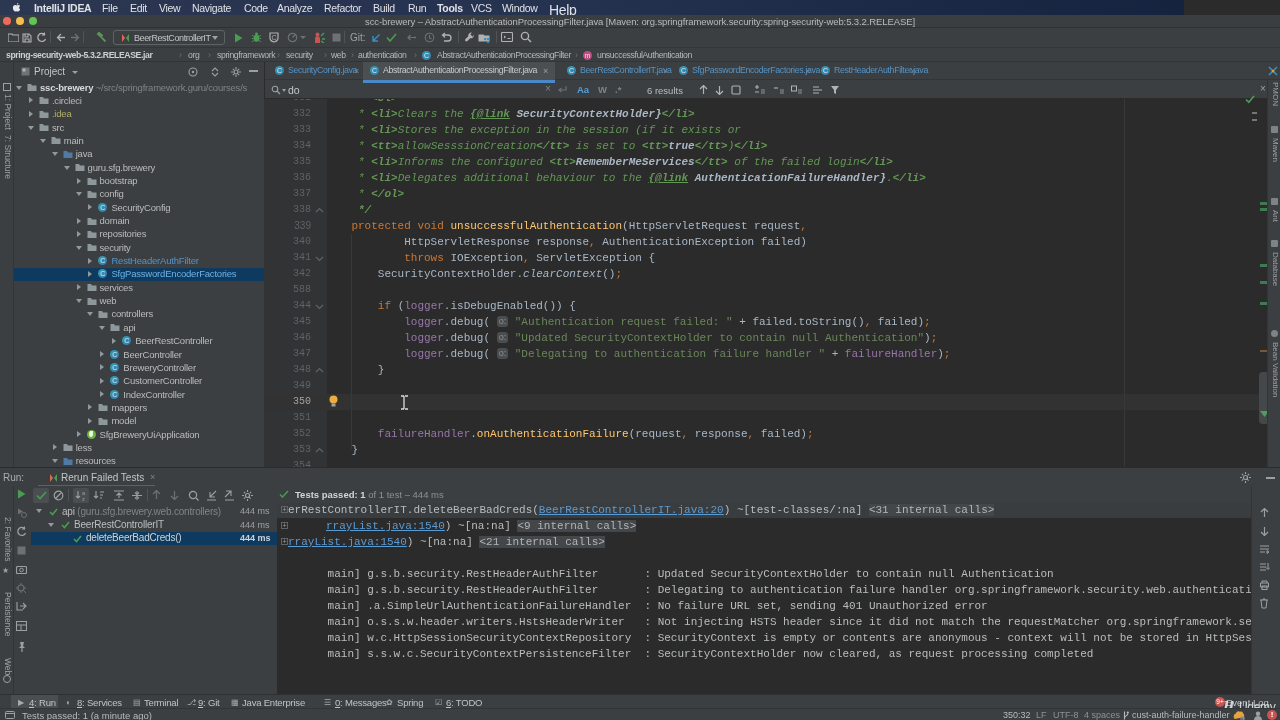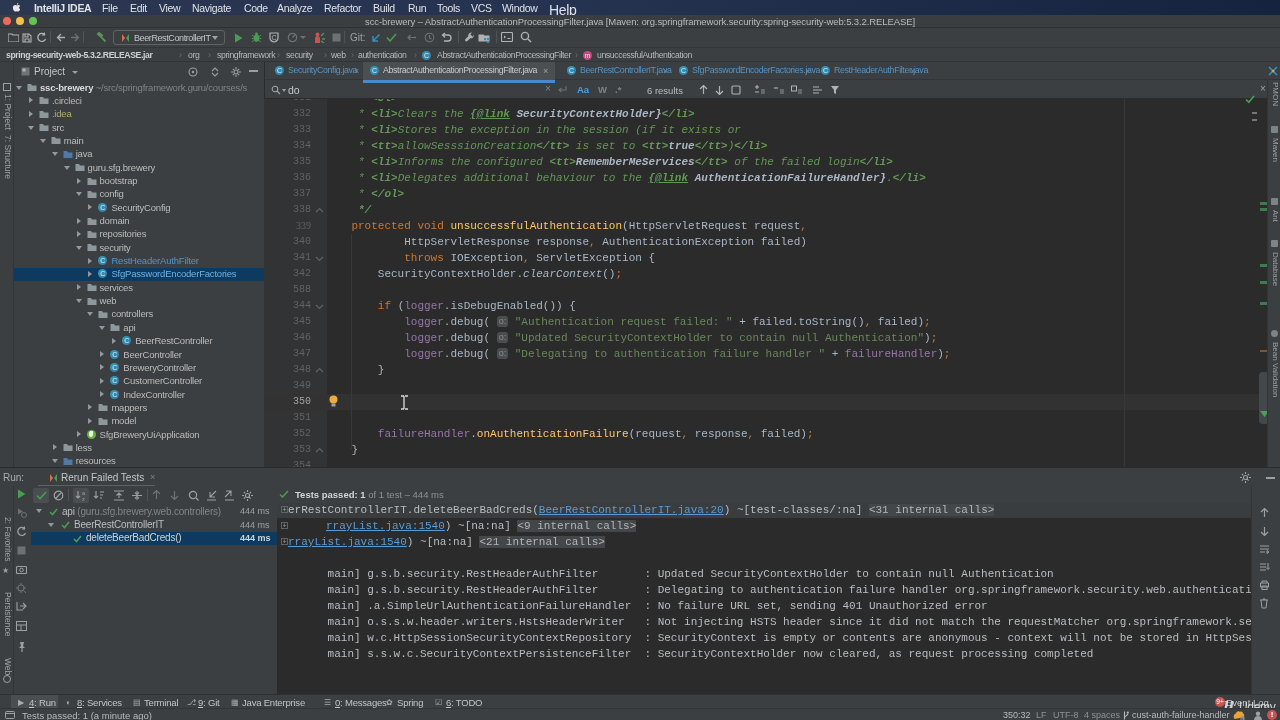--- a/index.html
+++ b/index.html
@@ -11,36 +11,36 @@
 .ct{color:#629755;font-style:italic;font-weight:bold}
 .cv{color:#aab6c4;font-style:italic;font-weight:bold}
 .it{font-style:italic}
 .hint{display:inline-block;background:#4b4e50;color:#8c8c8c;border-radius:3px;
   font-size:9px;line-height:11px;padding:0 2px;vertical-align:1px;font-family:"Liberation Sans",sans-serif}
 .tree{font-size:9.5px;color:#bbbbbb;letter-spacing:-0.2px}
 svg{display:block}
 </style></head>
 <body>
 
-<div class="abs" style="left:0;top:0;width:1280px;height:15px;background:linear-gradient(90deg,#2c3751 0%,#253250 45%,#16233f 100%);">
+<div class="abs" style="left:0;top:0;width:1184px;height:15px;background:linear-gradient(90deg,#2c3751 0%,#253250 45%,#16233f 100%);">
 <svg class="abs" style="left:12px;top:2px" width="10" height="11" viewBox="0 0 10 11">
       <path d="M7.1 5.8c0-1.3 1.1-1.9 1.1-1.9S7.6 3 6.4 3c-.8 0-1.3.4-1.7.4C4.3 3.4 3.8 3 3.1 3 1.9 3 .9 4 .9 5.7c0 1.9 1.4 3.9 2.4 3.9.5 0 .8-.3 1.4-.3.6 0 .8.3 1.4.3.9 0 1.8-1.5 2-2.3-.6-.3-1-.9-1-1.5z" fill="#e8e8ea"></path>
       <path d="M5.9 2.2c.4-.5.5-1.2.5-1.2s-.7.1-1.1.6c-.4.4-.5 1.1-.5 1.1s.7 0 1.1-.5z" fill="#e8e8ea"></path>
     </svg>
 <div class="abs" style="left:34px;top:2px;font-size:10.5px;letter-spacing:-0.3px;font-weight:700;color:#dfe2e6;">IntelliJ IDEA</div>
 <div class="abs" style="left:102px;top:2px;font-size:10.5px;letter-spacing:-0.3px;font-weight:400;color:#dfe2e6;">File</div>
 <div class="abs" style="left:130px;top:2px;font-size:10.5px;letter-spacing:-0.3px;font-weight:400;color:#dfe2e6;">Edit</div>
 <div class="abs" style="left:159px;top:2px;font-size:10.5px;letter-spacing:-0.3px;font-weight:400;color:#dfe2e6;">View</div>
 <div class="abs" style="left:192px;top:2px;font-size:10.5px;letter-spacing:-0.3px;font-weight:400;color:#dfe2e6;">Navigate</div>
 <div class="abs" style="left:244px;top:2px;font-size:10.5px;letter-spacing:-0.3px;font-weight:400;color:#dfe2e6;">Code</div>
 <div class="abs" style="left:277px;top:2px;font-size:10.5px;letter-spacing:-0.3px;font-weight:400;color:#dfe2e6;">Analyze</div>
 <div class="abs" style="left:324px;top:2px;font-size:10.5px;letter-spacing:-0.3px;font-weight:400;color:#dfe2e6;">Refactor</div>
 <div class="abs" style="left:373px;top:2px;font-size:10.5px;letter-spacing:-0.3px;font-weight:400;color:#dfe2e6;">Build</div>
 <div class="abs" style="left:408px;top:2px;font-size:10.5px;letter-spacing:-0.3px;font-weight:400;color:#dfe2e6;">Run</div>
-<div class="abs" style="left:437px;top:2px;font-size:10.5px;letter-spacing:-0.3px;font-weight:400;color:#dfe2e6;">Tools</div>
+<div class="abs" style="left:437px;top:2px;font-size:10.5px;letter-spacing:-0.3px;font-weight:700;color:#dfe2e6;">Tools</div>
 <div class="abs" style="left:471px;top:2px;font-size:10.5px;letter-spacing:-0.3px;font-weight:400;color:#dfe2e6;">VCS</div>
 <div class="abs" style="left:502px;top:2px;font-size:10.5px;letter-spacing:-0.3px;font-weight:400;color:#dfe2e6;">Window</div>
 <div class="abs" style="left:549px;top:2px;font-size:14px;letter-spacing:-0.3px;font-weight:400;color:#dfe2e6;">Help</div>
 </div>
 <div class="abs" style="left:0;top:15px;width:1280px;height:13px;background:#3b3e40;border-bottom:1px solid #2e3133;">
 <div class="abs" style="left:3px;top:2px;width:8px;height:8px;border-radius:50%;background:#ec6a5e;"></div>
 <div class="abs" style="left:16px;top:2px;width:8px;height:8px;border-radius:50%;background:#f5bf4f;"></div>
 <div class="abs" style="left:29px;top:2px;width:8px;height:8px;border-radius:50%;background:#61c454;"></div>
 <div class="abs" style="left:0;top:1px;width:1280px;text-align:center;font-size:9.5px;letter-spacing:-0.1px;color:#b7babc;">scc-brewery – AbstractAuthenticationProcessingFilter.java [Maven: org.springframework.security:spring-security-web:5.3.2.RELEASE]</div>
 </div>
@@ -397,21 +397,21 @@
 <div class="abs" style="left:860px;top:0;width:1px;height:368px;background:#383838;"></div>
 <div class="abs" style="left:87px;top:135px;width:1px;height:215px;background:#393939;"></div>
 <div class="abs" style="left:0;top:-9px;width:47px;text-align:right;font-family:'Liberation Mono',monospace;font-size:10px;line-height:16px;color:#606366;">331</div>
 <div class="abs" style="left:0;top:7px;width:47px;text-align:right;font-family:'Liberation Mono',monospace;font-size:10px;line-height:16px;color:#606366;">332</div>
 <div class="abs" style="left:0;top:23px;width:47px;text-align:right;font-family:'Liberation Mono',monospace;font-size:10px;line-height:16px;color:#606366;">333</div>
 <div class="abs" style="left:0;top:39px;width:47px;text-align:right;font-family:'Liberation Mono',monospace;font-size:10px;line-height:16px;color:#606366;">334</div>
 <div class="abs" style="left:0;top:55px;width:47px;text-align:right;font-family:'Liberation Mono',monospace;font-size:10px;line-height:16px;color:#606366;">335</div>
 <div class="abs" style="left:0;top:71px;width:47px;text-align:right;font-family:'Liberation Mono',monospace;font-size:10px;line-height:16px;color:#606366;">336</div>
 <div class="abs" style="left:0;top:87px;width:47px;text-align:right;font-family:'Liberation Mono',monospace;font-size:10px;line-height:16px;color:#606366;">337</div>
 <div class="abs" style="left:0;top:103px;width:47px;text-align:right;font-family:'Liberation Mono',monospace;font-size:10px;line-height:16px;color:#606366;">338</div>
-<div class="abs" style="left:0;top:119px;width:47px;text-align:right;font-family:Liberation Serif, serif;font-size:10px;line-height:16px;color:#606366;">339</div>
+<div class="abs" style="left:0;top:119px;width:47px;text-align:right;font-family:Liberation Sans, sans-serif;font-size:10px;line-height:16px;color:#606366;">339</div>
 <div class="abs" style="left:0;top:135px;width:47px;text-align:right;font-family:'Liberation Mono',monospace;font-size:10px;line-height:16px;color:#606366;">340</div>
 <div class="abs" style="left:0;top:151px;width:47px;text-align:right;font-family:'Liberation Mono',monospace;font-size:10px;line-height:16px;color:#606366;">341</div>
 <div class="abs" style="left:0;top:167px;width:47px;text-align:right;font-family:'Liberation Mono',monospace;font-size:10px;line-height:16px;color:#606366;">342</div>
 <div class="abs" style="left:0;top:183px;width:47px;text-align:right;font-family:'Liberation Mono',monospace;font-size:10px;line-height:16px;color:#606366;">588</div>
 <div class="abs" style="left:0;top:199px;width:47px;text-align:right;font-family:'Liberation Mono',monospace;font-size:10px;line-height:16px;color:#606366;">344</div>
 <div class="abs" style="left:0;top:215px;width:47px;text-align:right;font-family:'Liberation Mono',monospace;font-size:10px;line-height:16px;color:#606366;">345</div>
 <div class="abs" style="left:0;top:231px;width:47px;text-align:right;font-family:'Liberation Mono',monospace;font-size:10px;line-height:16px;color:#606366;">346</div>
 <div class="abs" style="left:0;top:247px;width:47px;text-align:right;font-family:'Liberation Mono',monospace;font-size:10px;line-height:16px;color:#606366;">347</div>
 <div class="abs" style="left:0;top:263px;width:47px;text-align:right;font-family:'Liberation Mono',monospace;font-size:10px;line-height:16px;color:#606366;">348</div>
 <div class="abs" style="left:0;top:279px;width:47px;text-align:right;font-family:'Liberation Mono',monospace;font-size:10px;line-height:16px;color:#606366;">349</div>

